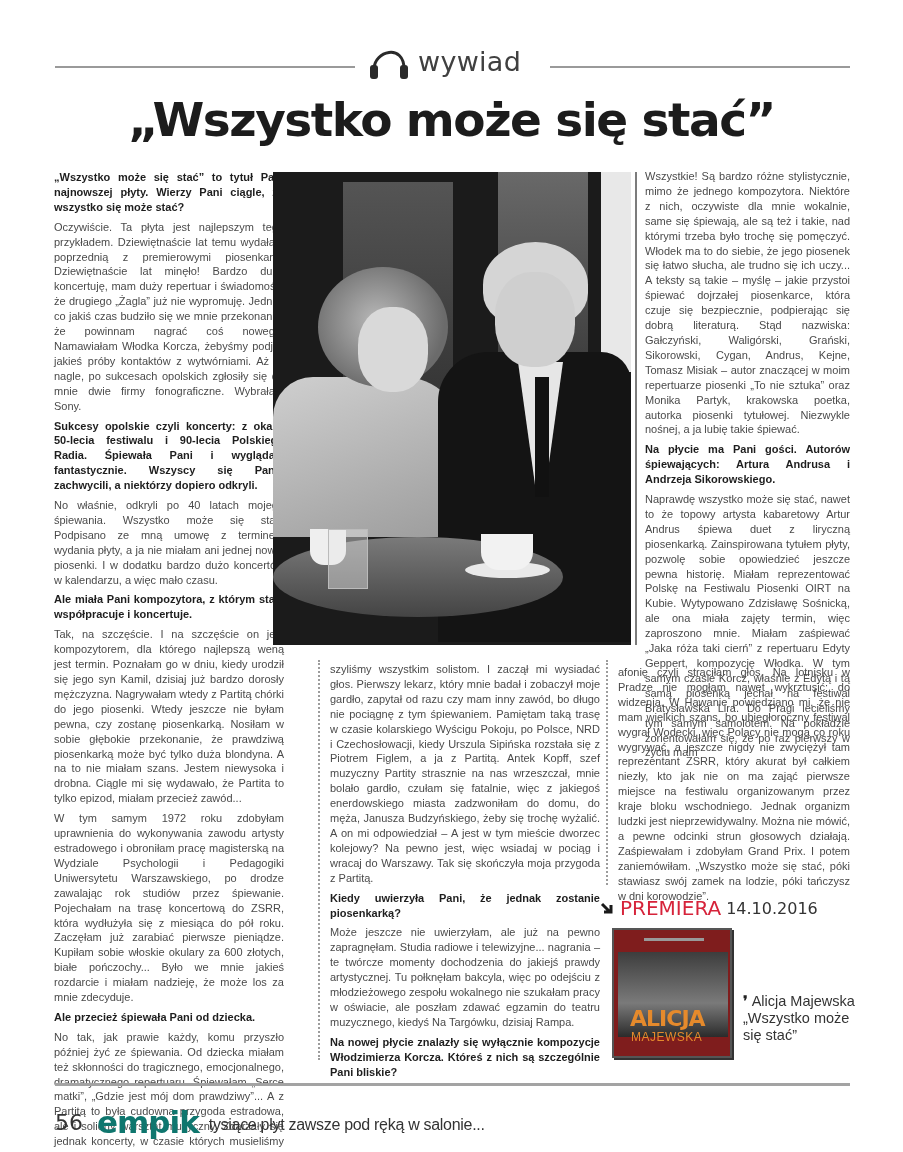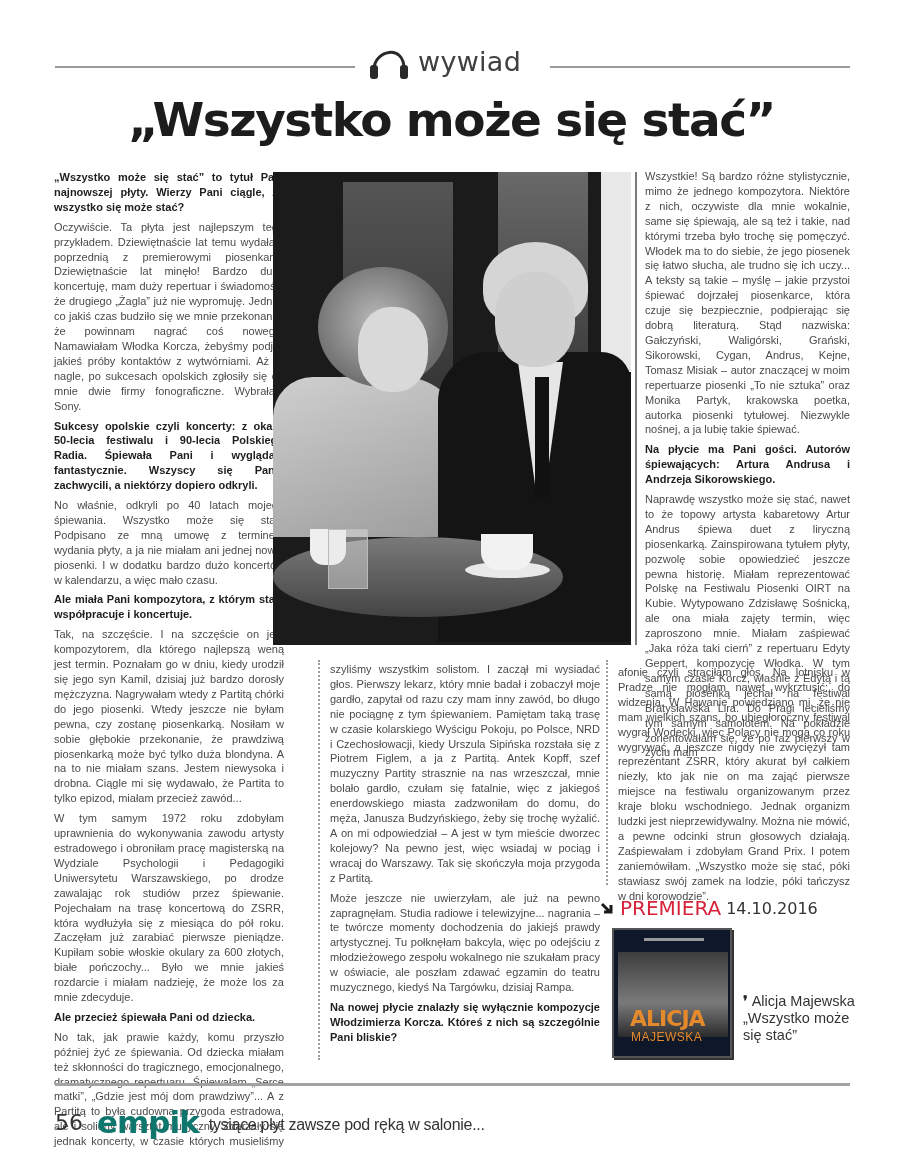--- a/index.html
+++ b/index.html
@@ -47,21 +47,21 @@
   .v-dots { position: absolute; width: 0; border-left: 2px dotted #9c9c9c; }
   .v-dots.d1 { left: 318px; top: 660px; height: 400px; }
   .v-dots.d2 { left: 606px; top: 660px; height: 225px; }
   .v-rule { position: absolute; left: 635px; top: 172px; width: 2px; height: 473px; background: #7c7c7c; }
 
   .promo { position: absolute; left: 600px; top: 895px; width: 260px; height: 180px; }
   .promo .head { display: flex; align-items: center; height: 26px; }
   .promo .arrow { width: 16px; height: 16px; }
   .promo .prem { font-weight: normal; font-size: 20px; color: #d6233a; margin-left: 4px; font-family: "DejaVu Sans", sans-serif; }
   .promo .date { font-size: 16px; color: #333; margin-left: 5px; font-family: "DejaVu Sans", sans-serif; }
-  .promo .cd { position: absolute; left: 12px; top: 33px; width: 120px; height: 130px; border: 2px solid #555; background: #0f172a; box-shadow: 2px 2px 0 #333; }
+  .promo .cd { position: absolute; left: 12px; top: 33px; width: 120px; height: 130px; border: 2px solid #555; background: #7f1d1d; box-shadow: 2px 2px 0 #333; }
   .promo .cd .photo-strip { position: absolute; left: 4px; top: 22px; width: 110px; height: 85px; background: linear-gradient(180deg,#3d3d3d,#7a7a7a 60%,#2b2b2b); }
   .promo .cd .tiny { position: absolute; left: 30px; top: 8px; width: 60px; height: 3px; background: #999; }
   .promo .cd .artist { position: absolute; left: 16px; top: 76px; font-weight: bold; font-size: 22px; color: #e58a2c; font-family: "DejaVu Sans", sans-serif; letter-spacing: -1px; }
   .promo .cd .surname { position: absolute; left: 17px; top: 100px; font-weight: normal; font-size: 12px; color: #e58a2c; letter-spacing: .5px; }
   .promo .caption { position: absolute; left: 143px; top: 98px; width: 120px; font-size: 14.5px; line-height: 17px; color: #333; }
   .promo .caption .mark { font-weight: bold; color: #222; margin-right: 4px; }
 
   .footer-rule { position: absolute; left: 55px; top: 1083px; width: 795px; height: 3px; background: #a3a3a3; }
   .footer { position: absolute; left: 55px; top: 1100px; height: 40px; display: flex; align-items: flex-end; }
   .footer .page-num { font-size: 22px; color: #333; margin-right: 14px; font-family: "DejaVu Sans", sans-serif; padding-bottom: 5px; }
@@ -114,20 +114,21 @@
   <div class="saucer1"></div>
   <div class="cup1"></div>
   <div class="cup2"></div>
   <div class="glass"></div>
 </div>
 <div class="v-rule"></div>
 
 <div class="v-dots d1"></div>
 <div class="col col-2">
   <p class="a">szyliśmy wszystkim solistom. I zaczął mi wysiadać głos. Pierwszy lekarz, który mnie badał i zobaczył moje gardło, zapytał od razu czy mam inny zawód, bo długo nie pociągnę z tym śpiewaniem. Pamiętam taką trasę w czasie kolarskiego Wyścigu Pokoju, po Polsce, NRD i Czechosłowacji, kiedy Urszula Sipińska rozstała się z Piotrem Figlem, a ja z Partitą. Antek Kopff, szef muzyczny Partity strasznie na nas wrzeszczał, mnie bolało gardło, czułam się fatalnie, więc z jakiegoś enerdowskiego miasta zadzwoniłam do domu, do męża, Janusza Budzyńskiego, żeby się trochę wyżalić. A on mi odpowiedział – A jest w tym mieście dworzec kolejowy? Na pewno jest, więc wsiadaj w pociąg i wracaj do Warszawy. Tak się skończyła moja przygoda z Partitą.</p>
+  <p class="q">Kiedy uwierzyła Pani, że jednak zostanie piosenkarką?</p>
   <p class="a">Może jeszcze nie uwierzyłam, ale już na pewno zapragnęłam. Studia radiowe i telewizyjne... nagrania – te twórcze momenty dochodzenia do jakiejś prawdy artystycznej. Tu połknęłam bakcyla, więc po odejściu z młodzieżowego zespołu wokalnego nie szukałam pracy w oświacie, ale poszłam zdawać egzamin do teatru muzycznego, kiedyś Na Targówku, dzisiaj Rampa.</p>
   <p class="q">Na nowej płycie znalazły się wyłącznie kompozycje Włodzimierza Korcza. Któreś z nich są szczególnie Pani bliskie?</p>
 </div>
 
 <div class="col col-3">
   <p class="a">Wszystkie! Są bardzo różne stylistycznie, mimo że jednego kompozytora. Niektóre z nich, oczywiste dla mnie wokalnie, same się śpiewają, ale są też i takie, nad którymi trzeba było trochę się pomęczyć. Włodek ma to do siebie, że jego piosenek się łatwo słucha, ale trudno się ich uczy... A teksty są takie – myślę – jakie przystoi śpiewać dojrzałej piosenkarce, która czuje się bezpiecznie, podpierając się dobrą literaturą. Stąd nazwiska: Gałczyński, Waligórski, Grański, Sikorowski, Cygan, Andrus, Kejne, Tomasz Misiak – autor znaczącej w moim repertuarze piosenki „To nie sztuka” oraz Monika Partyk, krakowska poetka, autorka piosenki tytułowej. Niezwykle nośnej, a ja lubię takie śpiewać.</p>
   <p class="q">Na płycie ma Pani gości. Autorów śpiewających: Artura Andrusa i Andrzeja Sikorowskiego.</p>
   <p class="a">Naprawdę wszystko może się stać, nawet to że topowy artysta kabaretowy Artur Andrus śpiewa duet z liryczną piosenkarką. Zainspirowana tytułem płyty, pozwolę sobie opowiedzieć jeszcze pewna historię. Miałam reprezentować Polskę na Festiwalu Piosenki OIRT na Kubie. Wytypowano Zdzisławę Sośnicką, ale ona miała zajęty termin, więc zaproszono mnie. Miałam zaśpiewać „Jaka róża taki cierń” z repertuaru Edyty Geppert, kompozycję Włodka. W tym samym czasie Korcz, właśnie z Edytą i tą samą piosenką jechał na festiwal Bratysławska Lira. Do Pragi lecieliśmy tym samym samolotem. Na pokładzie zorientowałam się, że po raz pierwszy w życiu mam</p>
 </div>
 <div class="v-dots d2"></div>

